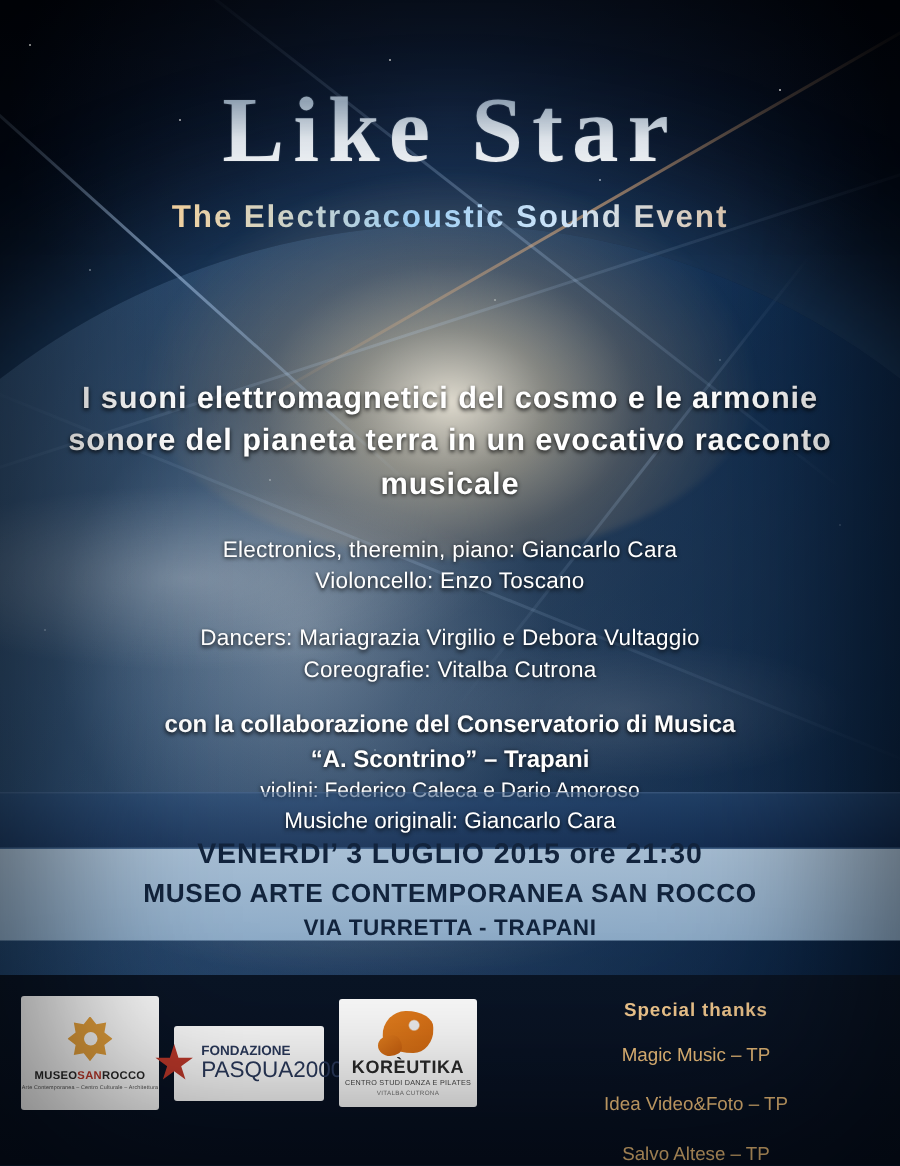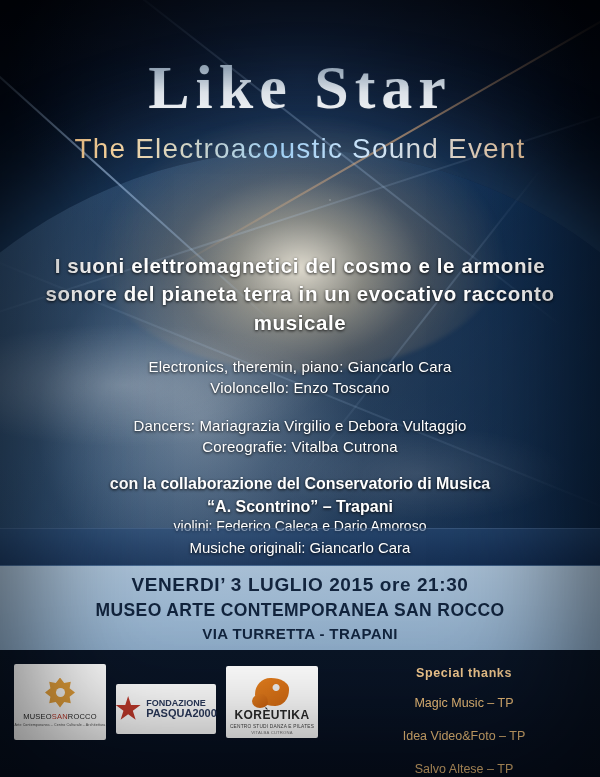--- a/index.html
+++ b/index.html
@@ -120,23 +120,23 @@
     font-weight: bold;
     background: linear-gradient(180deg, #ffffff 0%, #dfe9f5 35%, #8fa9c4 55%, #e9f2fb 75%, #ffffff 100%);
     -webkit-background-clip: text;
     background-clip: text;
     color: transparent;
     text-shadow: 0 0 1px rgba(255,255,255,0.25);
     font-family: "Liberation Serif", serif;
   }
   .subtitle {
     margin: 10px 0 0 0;
-    font-size: 28px;
+    font-size: 21px;
     letter-spacing: 1.2px;
-    font-weight: normal;
+    font-weight: bold;
     background: linear-gradient(90deg, #f6b26b 0%, #ffd9a0 18%, #9fd0f5 46%, #cfe6fb 62%, #f6b26b 100%);
     -webkit-background-clip: text;
     background-clip: text;
     color: transparent;
   }
 
   .headline {
     position: absolute;
     top: 252px;
     left: 0; right: 0;
@@ -175,26 +175,26 @@
     justify-content: center;
     font-size: 15px;
     color: #fff;
     text-shadow: 0 1px 3px rgba(0,0,0,0.9);
   }
 
   .when-band {
     position: absolute;
     top: 566px;
     left: 0; right: 0;
-    height: 84px;
+    height: 61px;
     background: linear-gradient(180deg, rgba(178,201,222,0.92) 0%, rgba(150,180,208,0.92) 100%);
     display: flex;
     flex-direction: column;
     align-items: center;
-    justify-content: center;
+    justify-content: flex-end;
     gap: 4px;
     color: #12243d;
   }
   .when-1 { font-size: 19px; font-weight: bold; letter-spacing: .6px; }
   .when-2 { font-size: 17.5px; font-weight: bold; letter-spacing: .4px; }
   .when-3 { font-size: 15px; font-weight: bold; letter-spacing: .4px; }
 
   .footer {
     position: absolute;
     top: 650px;
@@ -214,50 +214,50 @@
   .logo {
     background: #ffffff;
     border-radius: 2px;
     display: flex;
     flex-direction: column;
     align-items: center;
     justify-content: center;
   }
   .logo-msr { width: 92px; height: 68px; padding: 4px 0; }
   .logo-fp  { width: 100px; height: 50px; margin-top: 20px; flex-direction: row; gap: 5px; padding: 0 16px; box-sizing: border-box;}
-  .logo-kor { width: 92px; height: 66px; margin-top: 2px; padding: 3px 0; justify-content: flex-end;}
+  .logo-kor { width: 92px; height: 66px; margin-top: 2px; padding: 3px 0;}
 
   .msr-mark {
     width: 30px; height: 30px;
     background: #e8a33d;
     clip-path: polygon(50% 0%, 64% 18%, 86% 14%, 82% 36%, 100% 50%, 82% 64%, 86% 86%, 64% 82%, 50% 100%, 36% 82%, 14% 86%, 18% 64%, 0% 50%, 18% 36%, 14% 14%, 36% 18%);
     position: relative;
   }
   .msr-mark::after {
     content: "";
     position: absolute;
     left: 50%; top: 50%;
     width: 9px; height: 9px;
     margin: -4.5px 0 0 -4.5px;
     background: #fff;
     border-radius: 50%;
   }
-  .msr-t1 { font-size: 7.5px; font-weight: normal; color: #2a2a2a; letter-spacing: .2px; margin-top: 4px; }
+  .msr-t1 { font-size: 7.5px; font-weight: bold; color: #2a2a2a; letter-spacing: .2px; margin-top: 4px; }
   .msr-t1 .red { color: #c0392b; }
   .msr-t2 { font-size: 3.6px; color: #555; margin-top: 2px; letter-spacing: .1px; }
 
   .fp-mark {
     width: 26px; height: 26px;
     background: #c0392b;
     clip-path: polygon(50% 0%, 61% 35%, 98% 35%, 68% 57%, 79% 91%, 50% 70%, 21% 91%, 32% 57%, 2% 35%, 39% 35%);
     flex: none;
   }
   .fp-text { text-align: left; }
   .fp-t1 { font-size: 9px; font-weight: bold; color: #2b3a5c; line-height: 1.05; }
-  .fp-t2 { font-size: 11px; font-weight: bold; color: #2b3a5c; line-height: 1.05; }
+  .fp-t2 { font-size: 15px; font-weight: normal; color: #2b3a5c; line-height: 1.05; }
 
   .kor-mark {
     width: 34px; height: 28px;
     background:
       radial-gradient(circle at 62% 34%, #f0f0f0 0 3px, transparent 4px),
       linear-gradient(135deg, #e6811f 0%, #d46a12 100%);
     border-radius: 46% 54% 40% 60% / 60% 40% 58% 42%;
     position: relative;
   }
   .kor-mark::after{

